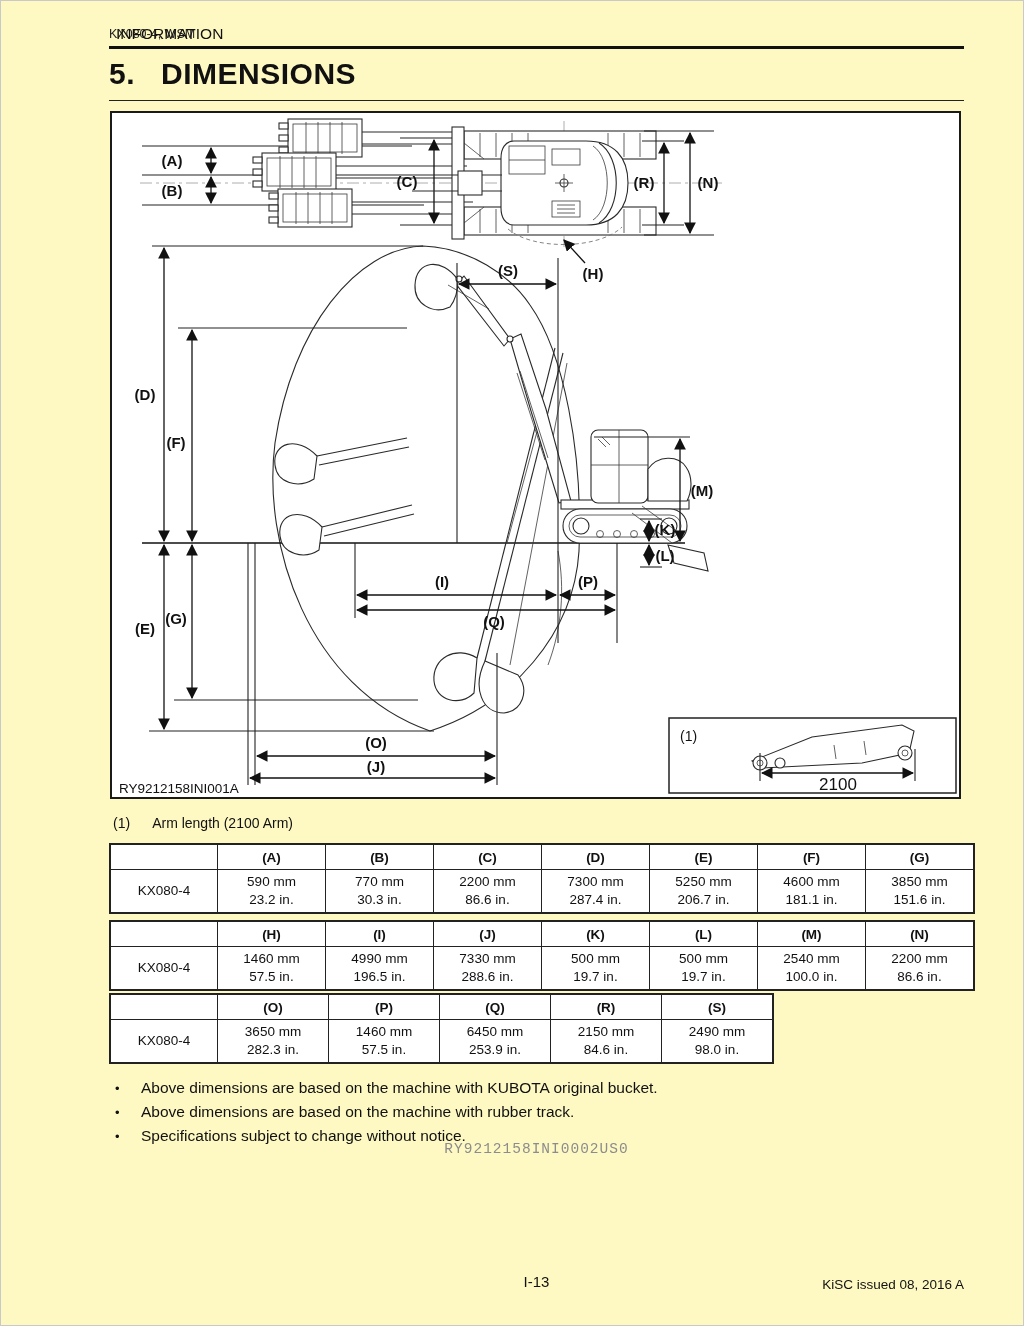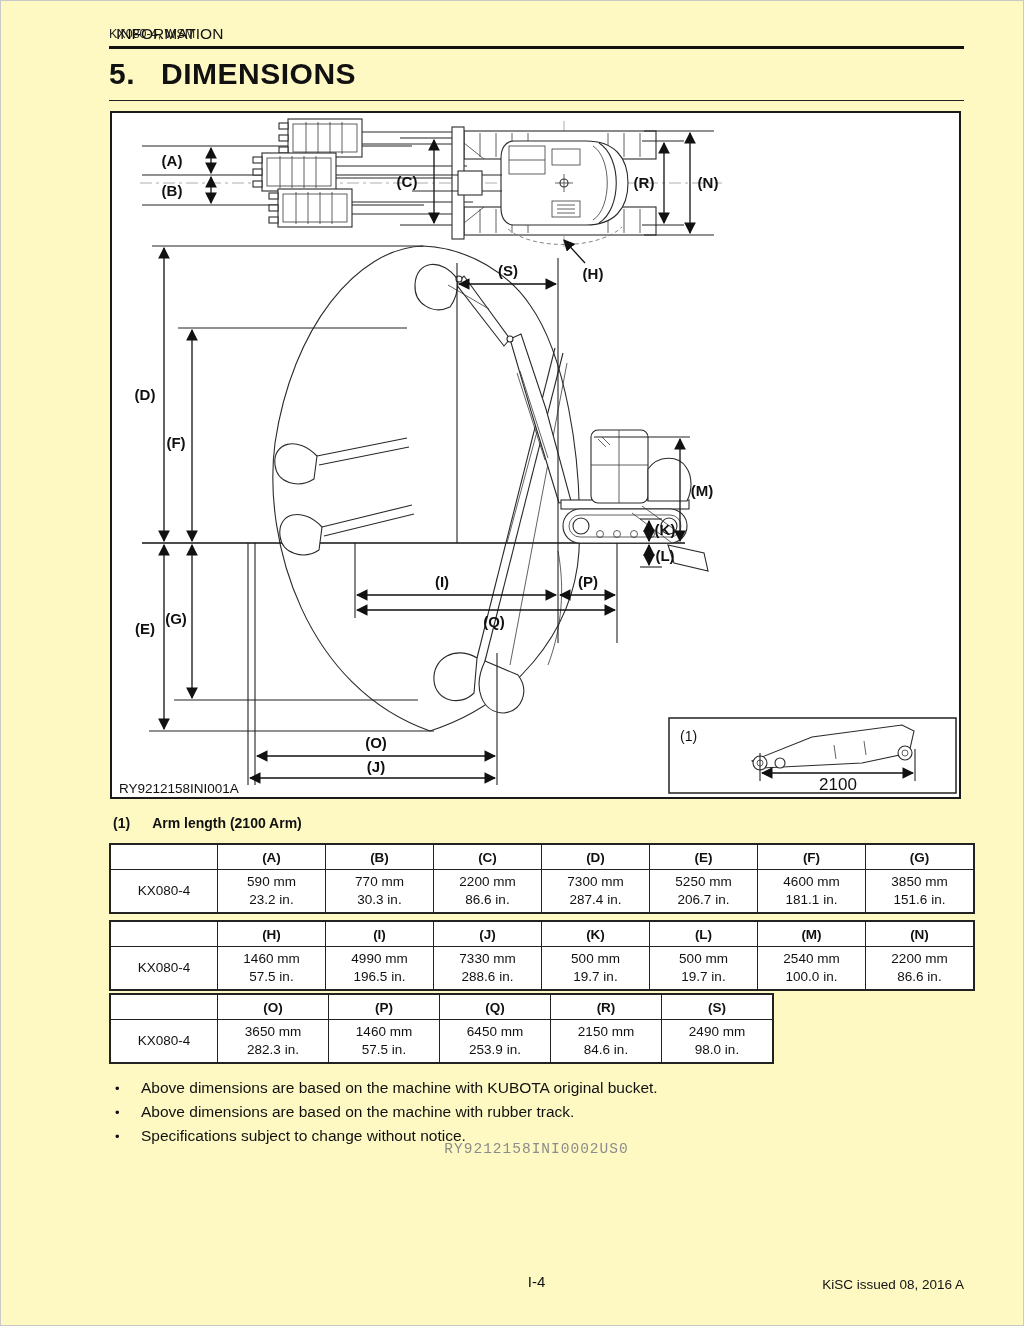--- a/index.html
+++ b/index.html
@@ -9,21 +9,21 @@
     border:1px solid #c9c9c9;box-sizing:border-box;overflow:hidden;
   }
   .abs{position:absolute;}
   .hdr-left{left:108px;top:26px;font-size:12.5px;color:#222;}
   .hdr-right{left:115px;top:24px;width:855px;text-align:left;font-size:15.5px;color:#111;}
   .rule-thick{left:108px;top:45px;width:855px;height:3px;background:#111;}
   .rule-thin{left:108px;top:99px;width:855px;height:1px;background:#222;}
   .page-title{left:108px;top:56px;font-size:30px;font-weight:bold;letter-spacing:0.5px;}
   .page-title .num{margin-right:26px;}
   .figure-box{left:109px;top:110px;width:851px;height:688px;border:2px solid #1a1a1a;box-sizing:border-box;background:#fff;}
-  .arm-note{left:112px;top:814px;font-size:14px;font-weight:bold;}
+  .arm-note{left:112px;top:814px;font-size:14px;}
   .arm-note .idx{margin-right:22px;}
   table.dim-table{position:absolute;left:108px;border-collapse:collapse;table-layout:fixed;background:#fff;}
   table.dim-table td,table.dim-table th{border:1.5px solid #222;text-align:center;vertical-align:middle;
     font-size:13.5px;padding:0;}
   table.dim-table th{font-weight:bold;height:24px;}
   table.dim-table td{height:42px;line-height:1.35;}
   table.dim-table{border:2px solid #222;}
   .t1{top:842px;} .t2{top:919px;} .t3{top:992px;}
   .col-l{width:106px;} .col-d{width:107px;} .col-d3{width:110px;}
   .bullets{left:114px;top:1078px;width:780px;font-size:15.5px;}
@@ -446,15 +446,15 @@
         <span>Above dimensions are based on the machine with rubber track.</span>
       </div>
     <div class="b-row">
         <span class="dot">•</span>
         <span>Specifications subject to change without notice.</span>
       </div>
   </div>
 
   <div class="abs doc-code">RY9212158INI0002US0</div>
 
-  <div class="abs ftr-page">I-4</div>
+  <div class="abs ftr-page">I-13</div>
   <div class="abs ftr-issued">KiSC issued 08, 2016 A</div>
 </div>
 
 </body></html>

